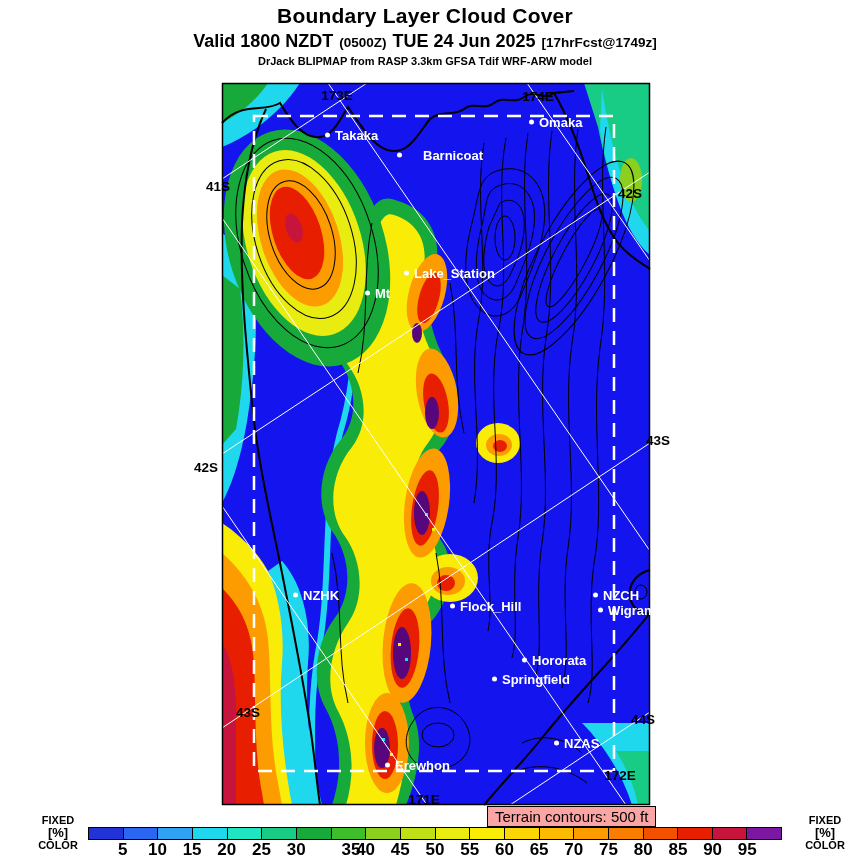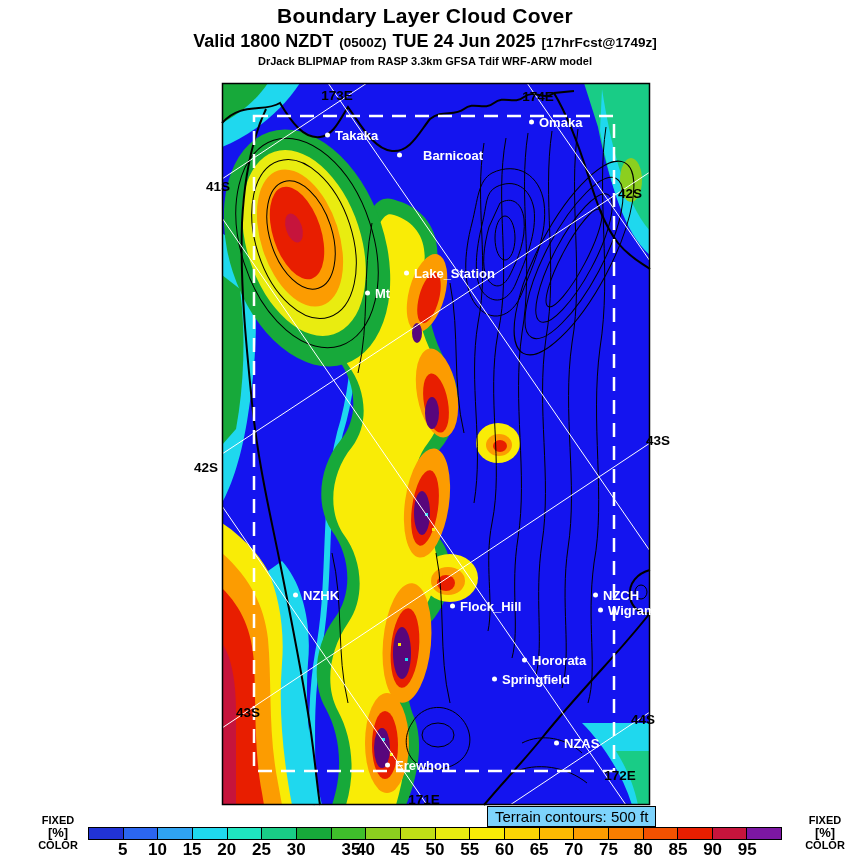--- a/index.html
+++ b/index.html
@@ -11,21 +11,21 @@
   .t2 .sep{display:inline-block;width:6px}
   .t2 .small{font-size:13.5px}
   .t3{font-size:11px;font-weight:bold;margin-top:3px}
   .map-wrap{position:absolute;left:222px;top:83px;width:428px;height:722px}
   .map-wrap svg{position:absolute;left:0;top:0;overflow:visible}
   .place{position:absolute;display:flex;align-items:center;color:#fff;font-size:13px;
          font-weight:bold;white-space:nowrap;transform:translateY(-50%)}
   .place .dot{width:5px;height:5px;border-radius:50%;background:#fff;margin-right:5px;flex:none}
   .grat{position:absolute;color:#000;font-size:13.5px;font-weight:bold;
         transform:translate(-50%,-50%);white-space:nowrap}
-  .terrain-box{position:absolute;left:487px;top:806px;background:#7dd3fc;border:1px solid #000;
+  .terrain-box{position:absolute;left:487px;top:806px;background:#fca5a5;border:1px solid #000;
         font-size:15px;padding:1px 7px;white-space:nowrap}
   .colorbar{position:absolute;left:88px;top:827px;width:694px;height:13px;display:flex;
         border:1px solid #000;box-sizing:border-box}
   .cbcell{flex:1 1 auto;border-right:1px solid #000}
   .cbcell:last-child{border-right:none}
   .cbticks{position:absolute;left:88px;top:840px;width:694px;height:20px}
   .cbtick{position:absolute;top:0;transform:translateX(-50%);font-size:17px;font-weight:bold}
   .fixedlabel{position:absolute;width:58px;text-align:center;font-weight:bold}
   .fixedlabel.left{left:29px;top:815px}
   .fixedlabel.right{left:796px;top:815px}

